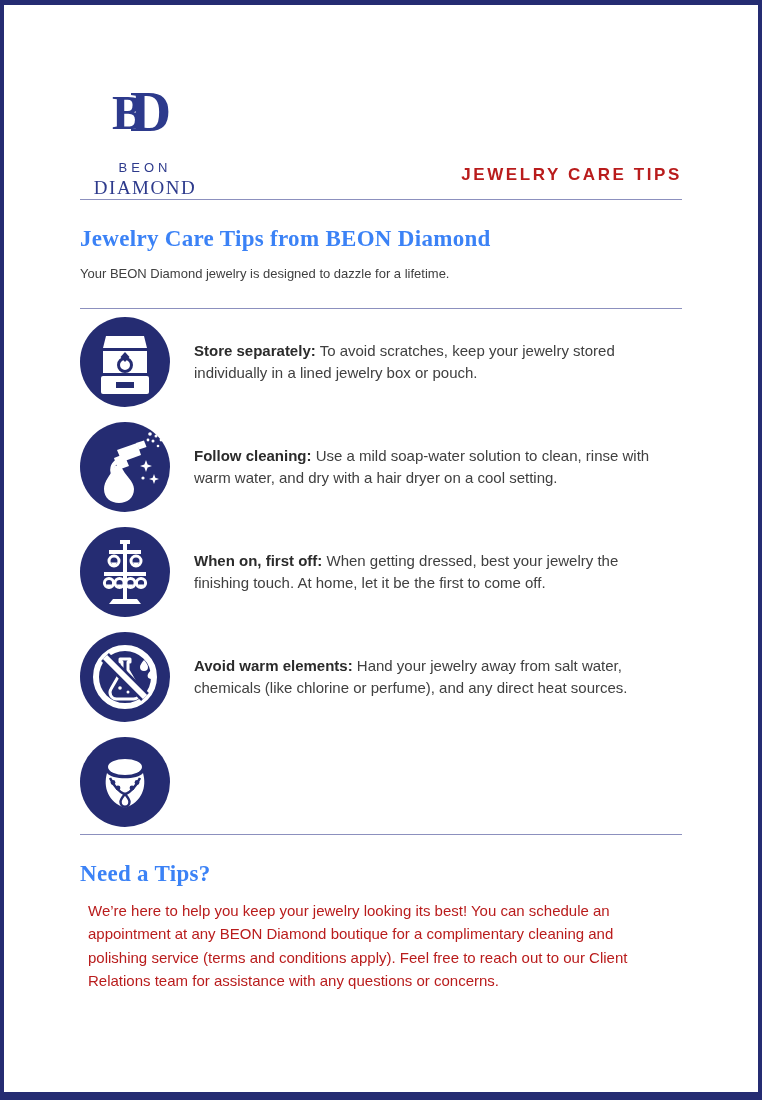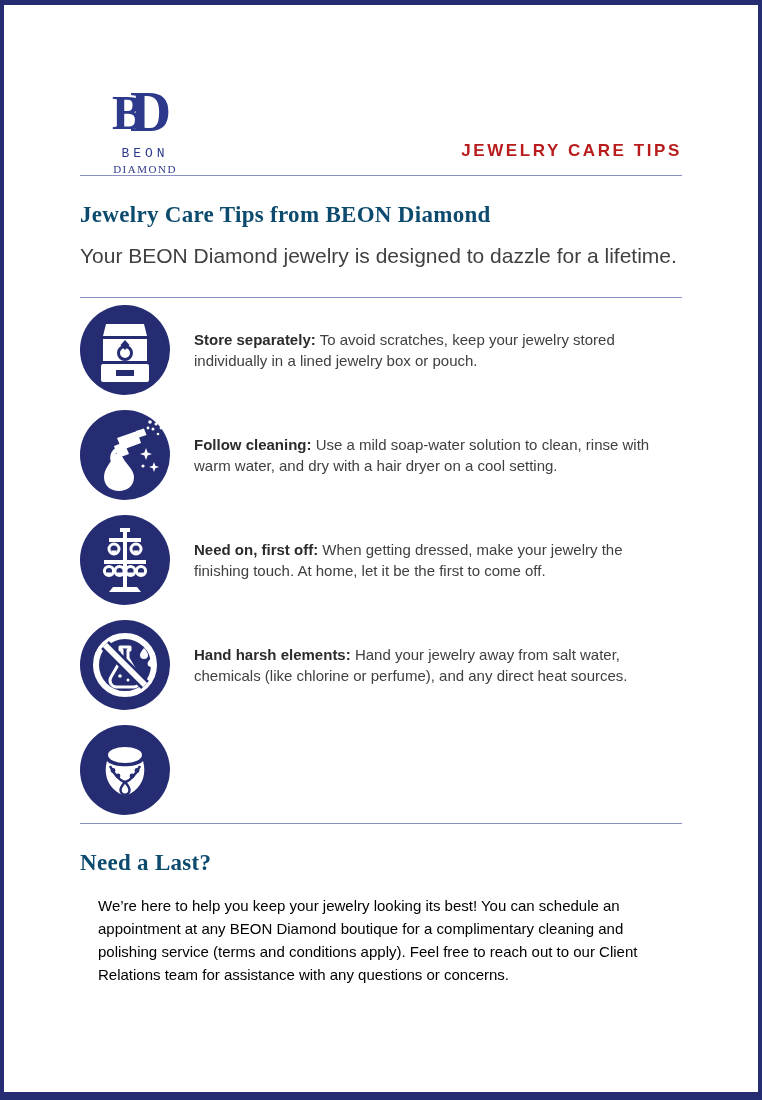--- a/index.html
+++ b/index.html
@@ -11,47 +11,47 @@
     overflow:hidden;
   }
   .content { padding:0 76px; }
 
   
   .top-row { display:flex; justify-content:space-between; align-items:flex-end; padding-top:78px; }
   .logo-block { width:130px; text-align:center; color:#2D3A8C; }
   .monogram { position:relative; width:90px; height:58px; margin:0 auto; font-family:"Liberation Serif", serif; }
   .mono-b { position:absolute; left:12px; top:6px; font-size:48px; line-height:1; font-weight:bold; }
   .mono-d { position:absolute; left:30px; top:0; font-size:57px; line-height:1; font-weight:bold; }
-  .logo-name1 { font-family:Liberation Mono, monospace; font-size:13px; letter-spacing:4px; margin-top:5px; }
-  .logo-name2 { font-family:"Liberation Serif", serif; font-size:11px; letter-spacing:1.5px; margin-top:2px; }
+  .logo-name1 { font-family:Liberation Sans, sans-serif; font-size:13px; letter-spacing:4px; margin-top:19px; }
+  .logo-name2 { font-family:"Liberation Serif", serif; font-size:19px; letter-spacing:1.5px; margin-top:2px; }
   .doc-title { font-size:17px; font-weight:bold; letter-spacing:2.6px; color:#b91c1c; padding-bottom:14px; }
 
   hr.rule { border:none; border-top:1px solid #8C90BE; margin:0; }
   .rule-header { margin-top:18px; }
   .rule-tips-top { margin-top:16px; }
   .rule-tips-bottom { margin-top:4px; }
 
   
   .intro-heading, .help-heading {
-    font-family:"Liberation Serif", serif; color:#0c4a6e;
+    font-family:"Liberation Serif", serif; color:#3b82f6;
     font-size:23px; font-weight:bold; letter-spacing:0.3px;
     margin:26px 0 12px 0;
   }
-  .intro-text { font-size:21px; color:#404040; line-height:1.55; margin:0 0 24px 0; }
+  .intro-text { font-size:13px; color:#404040; line-height:1.55; margin:0 0 24px 0; }
 
   
   .tips { }
   .tip-row { display:flex; align-items:center; height:105px; }
   .tip-icon { width:90px; height:90px; border-radius:50%; background:#252C72; flex:none; }
   .tip-icon svg { display:block; width:90px; height:90px; }
   .tip-text { margin-left:24px; font-size:15px; color:#404040; line-height:1.42; max-width:470px; }
   .tip-title { font-weight:bold; color:#2B2B2B; }
 
   
-  .help-text { font-size:15px; color:#000000; line-height:1.55; margin:18px; max-width:605px; }
+  .help-text { font-size:15px; color:#b91c1c; line-height:1.55; margin:8px; max-width:605px; }
 </style>
 </head>
 <body>
 
 <div class="page">
   <div class="content">
 
     <div class="top-row">
       <div class="logo-block">
         <div class="monogram">
@@ -133,40 +133,40 @@
             <circle cx="39.5" cy="56" r="4.6" fill="none" stroke="#fff" stroke-width="3"></circle>
             <polygon points="39.5,61.5 36.5,57.4 42.5,57.4" fill="#fff"></polygon>
             <circle cx="50.5" cy="56" r="4.6" fill="none" stroke="#fff" stroke-width="3"></circle>
             <polygon points="50.5,61.5 47.5,57.4 53.5,57.4" fill="#fff"></polygon>
             <circle cx="61" cy="56" r="4.6" fill="none" stroke="#fff" stroke-width="3"></circle>
             <polygon points="61,61.5 58,57.4 64,57.4" fill="#fff"></polygon>
             <polygon points="33,72 57,72 61,77 29,77" fill="#fff"></polygon>
           </svg>
         </div>
         <div class="tip-text">
-          <span class="tip-title">Need on, first off:</span>
-          <span>When getting dressed, make your jewelry the finishing touch. At home, let it be the first to come off.</span>
+          <span class="tip-title">When on, first off:</span>
+          <span>When getting dressed, best your jewelry the finishing touch. At home, let it be the first to come off.</span>
         </div>
       </div>
 
       <div class="tip-row">
         <div class="tip-icon">
           <svg viewBox="0 0 90 90">
             <circle cx="45" cy="45" r="29" fill="none" stroke="#fff" stroke-width="6"></circle>
             <path d="M40,27 h10 v3 h-2 v8 l11,19 a6.5,6.5 0 0 1 -5.5,10 H36.5 a6.5,6.5 0 0 1 -5.5,-10 l11,-19 v-8 h-2 z" fill="none" stroke="#fff" stroke-width="3" stroke-linejoin="round"></path>
             <circle cx="40" cy="56" r="1.8" fill="#fff"></circle>
             <circle cx="48" cy="60" r="1.5" fill="#fff"></circle>
             <path d="M64,28 c2.5,3 4,5 4,7 a4,4 0 1 1 -8,0 c0,-2 1.5,-4 4,-7 z" fill="#fff"></path>
             <path d="M71,38 c2,2.4 3.2,4 3.2,5.6 a3.3,3.3 0 1 1 -6.6,0 c0,-1.6 1.4,-3.2 3.4,-5.6 z" fill="#fff"></path>
             <line x1="25" y1="25" x2="65" y2="65" stroke="#252C72" stroke-width="11"></line>
             <line x1="25" y1="25" x2="65" y2="65" stroke="#fff" stroke-width="6"></line>
           </svg>
         </div>
         <div class="tip-text">
-          <span class="tip-title">Hand harsh elements:</span>
+          <span class="tip-title">Avoid warm elements:</span>
           <span>Hand your jewelry away from salt water, chemicals (like chlorine or perfume), and any direct heat sources.</span>
         </div>
       </div>
 
       <div class="tip-row">
         <div class="tip-icon">
           <svg viewBox="0 0 90 90">
             <ellipse cx="45" cy="30" rx="17" ry="8" fill="#fff"></ellipse>
             <path d="M27,36 C23,50 28,65 45,71 C62,65 67,50 63,36 C58,43 32,43 27,36 Z" fill="#fff"></path>
             <path d="M30,41 C35,51 39,55 45,57.5 C51,55 55,51 60,41" fill="none" stroke="#252C72" stroke-width="2.5"></path>
@@ -175,17 +175,17 @@
             <circle cx="52" cy="51" r="2.4" fill="#252C72"></circle>
             <circle cx="57" cy="45.5" r="2.4" fill="#252C72"></circle>
             <path d="M45,57 c3,3.5 4.5,5.5 4.5,7.8 a4.5,5 0 1 1 -9,0 c0,-2.3 1.5,-4.3 4.5,-7.8 z" fill="none" stroke="#252C72" stroke-width="2.5"></path>
           </svg>
         </div>
       </div>
 
     </div>
     <hr class="rule rule-tips-bottom">
 
-    <h2 class="help-heading">Need a Last?</h2>
+    <h2 class="help-heading">Need a Tips?</h2>
     <p class="help-text">We’re here to help you keep your jewelry looking its best! You can schedule an appointment at any BEON Diamond boutique for a complimentary cleaning and polishing service (terms and conditions apply). Feel free to reach out to our Client Relations team for assistance with any questions or concerns.</p>
 
   </div>
 </div>
 
 </body></html>

